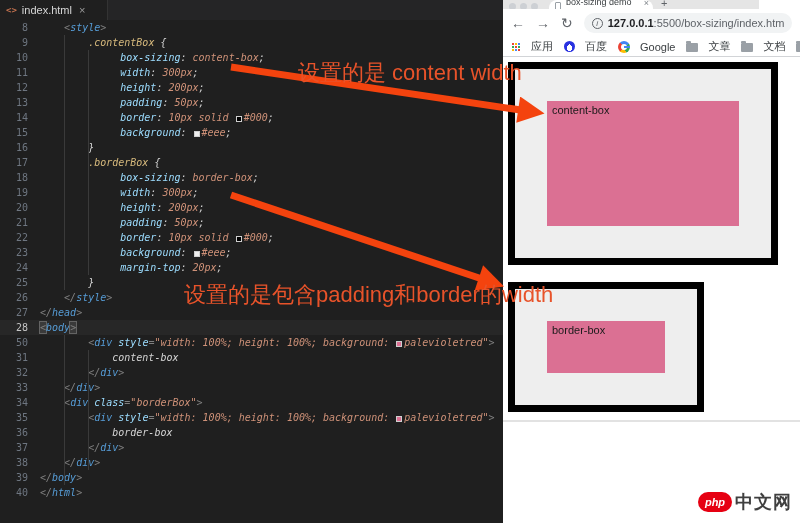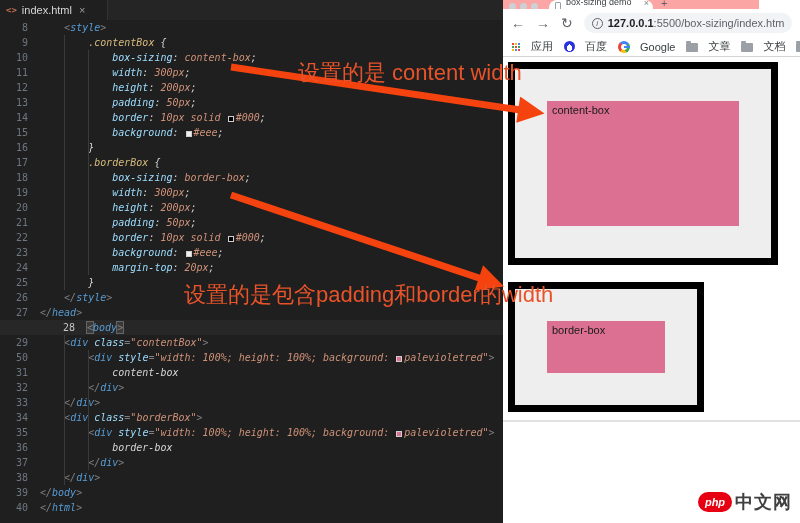--- a/index.html
+++ b/index.html
@@ -10,45 +10,45 @@
   #editor { position:absolute; left:0; top:0; width:503px; height:523px; background:#1f1f1f; }
   #tabbar { position:absolute; left:0; top:0; width:503px; height:20px; background:#252526; }
   #tab { position:absolute; left:0; top:0; height:20px; width:108px; background:#1f1f1f;
          border-right:1px solid #333; display:flex; align-items:center; padding:0 6px; gap:5px; }
   .html-ic { color:#c4724f; font-family:"DejaVu Sans Mono",monospace; font-size:9px; font-weight:bold; }
   #tab .lbl { color:#d7d7d7; font-size:11px; }
   #tab .x { color:#9a9a9a; font-size:11px; margin-left:2px; }
 
   #code { position:absolute; left:0; top:20px; width:503px; }
   .cl { display:flex; height:15px; line-height:15px; }
-  .cl.active { background:#272727;padding-left:47px; }
+  .cl.active { background:#272727; }
   .cl.active .ln { color:#c6c6c6; }
   .ln { flex:0 0 28px; text-align:right; color:#6e7681; font-size:10px;
         font-family:"DejaVu Sans Mono",monospace; }
   .lc { margin-left:12px; white-space:pre; font-family:"DejaVu Sans Mono",monospace;
         font-size:10px; color:#d4d4d4;font-style:italic; }
   .lc .pu  { color:#808080; }
   .lc .tag { color:#569cd6; }
   .lc .attr{ color:#9cdcfe; }
-  .lc .prop{ color:#9cdcfe; }
+  .lc .prop{ color:#9cdcfe;margin-left:8px; }
   .lc .sel { color:#d7ba7d;margin-top:15px; }
   .lc .val { color:#ce9178; }
   .lc .txt { color:#d4d4d4; }
   .lc .bm  { color:#808080; background:#3a3a3a; box-shadow:0 0 0 1px #646464; }
   .lc .sw  { display:inline-block; width:6px; height:6px; border:1px solid #cfcfcf;
              margin:0 2px 0 1px; vertical-align:-1px; }
   .guide { position:absolute; width:1px; background:#3a3a3a; }
 
   
   .note { position:absolute; color:#e8532a; font-size:22px; z-index:51; white-space:nowrap; }
   #arrows { position:absolute; left:0; top:0; width:800px; height:523px; z-index:50; pointer-events:none; }
 
   
   #browser { position:absolute; left:503px; top:0; width:297px; height:523px; background:#fff; }
-  #macstrip { position:absolute; left:0; top:0; width:256px; height:9px; background:#fca5a5; overflow:hidden; }
+  #macstrip { position:absolute; left:0; top:0; width:256px; height:9px; background:#e5e5e5; overflow:hidden; }
   .tl { position:absolute; top:3px; width:7px; height:7px; border-radius:50%; background:#cdd0d4; }
   #btab { position:absolute; left:46px; top:0; width:104px; height:9px; background:#fff;
           border-radius:8px 8px 0 0; overflow:hidden; }
   #btab .doc { position:absolute; left:6px; top:2px; width:6px; height:8px; background:#fff;
                border:1px solid #9aa0a6; border-radius:1px; }
   #btab .t { position:absolute; left:17px; top:-3px; font-size:9px; color:#3c4043; white-space:nowrap; }
   #btab .x { position:absolute; right:4px; top:-2px; font-size:9px; color:#80868b; }
   #newtab { position:absolute; left:158px; top:-3px; font-size:11px; color:#5f6368; }
 
   #navbar { position:absolute; left:0; top:9px; width:297px; height:28px; background:#fff;
@@ -192,24 +192,20 @@
         </div>
         <div class="cl">
           <span class="ln">27</span>
           <span class="lc"><span class="pu">&lt;/</span><span class="tag">head</span><span class="pu">&gt;</span></span>
         </div>
         <div class="cl active">
           <span class="ln">28</span>
           <span class="lc"><span class="bm">&lt;</span><span class="tag">body</span><span class="bm">&gt;</span></span>
         </div>
         <div class="cl">
-          <span class="ln">29</span>
-          <span class="lc"><span class="txt">    </span><span class="pu">&lt;</span><span class="tag">div</span><span class="txt"> </span><span class="attr">class</span><span class="pu">=</span><span class="val">"contentBox"</span><span class="pu">&gt;</span></span>
-        </div>
-        <div class="cl">
           <span class="ln">50</span>
           <span class="lc"><span class="txt">        </span><span class="pu">&lt;</span><span class="tag">div</span><span class="txt"> </span><span class="attr">style</span><span class="pu">=</span><span class="val">"width: 100%; height: 100%; background: </span><span class="sw" style="background: rgb(219, 112, 147);"></span><span class="val">palevioletred"</span><span class="pu">&gt;</span></span>
         </div>
         <div class="cl">
           <span class="ln">31</span>
           <span class="lc"><span class="txt">            content-box</span></span>
         </div>
         <div class="cl">
           <span class="ln">32</span>
           <span class="lc"><span class="txt">        </span><span class="pu">&lt;/</span><span class="tag">div</span><span class="pu">&gt;</span></span>

